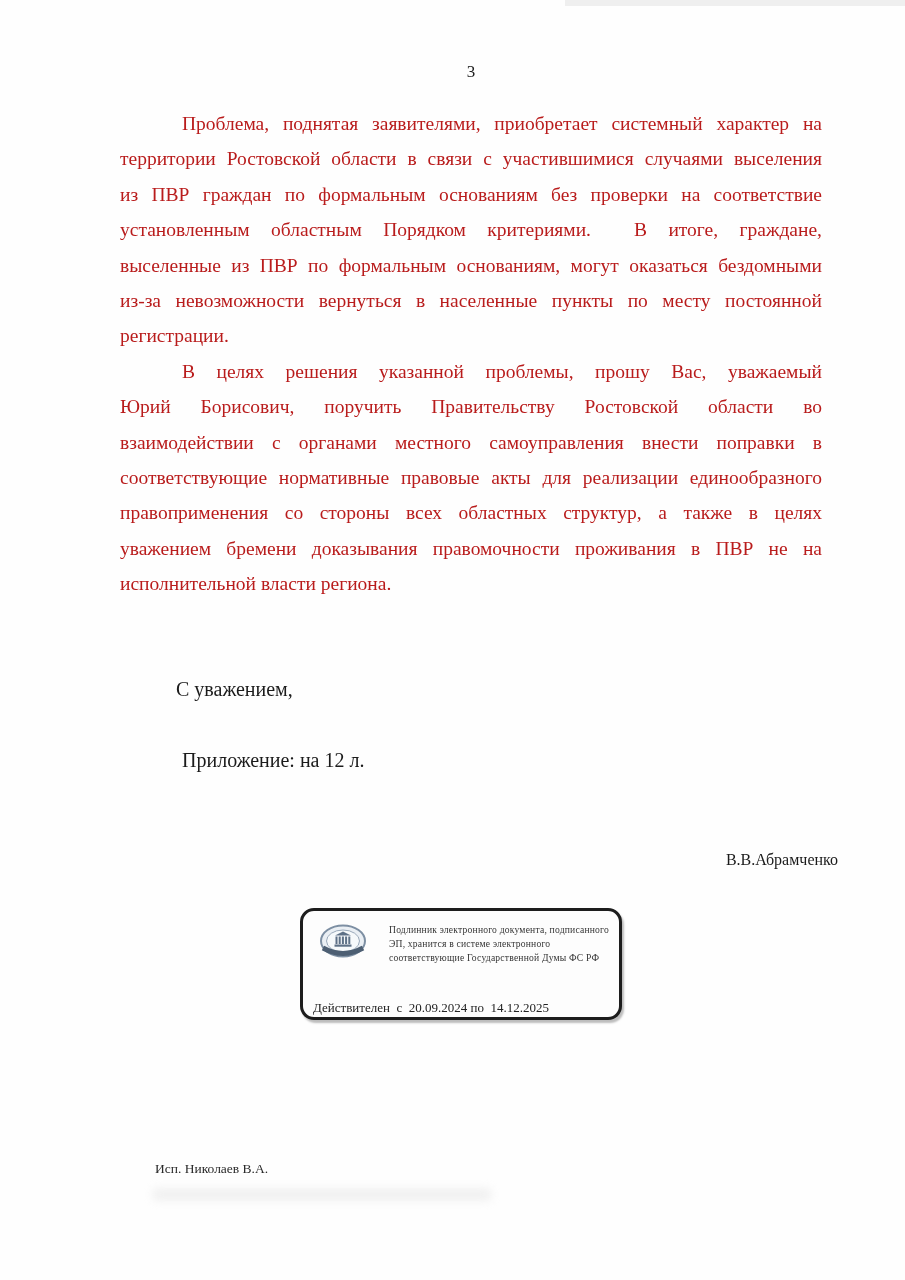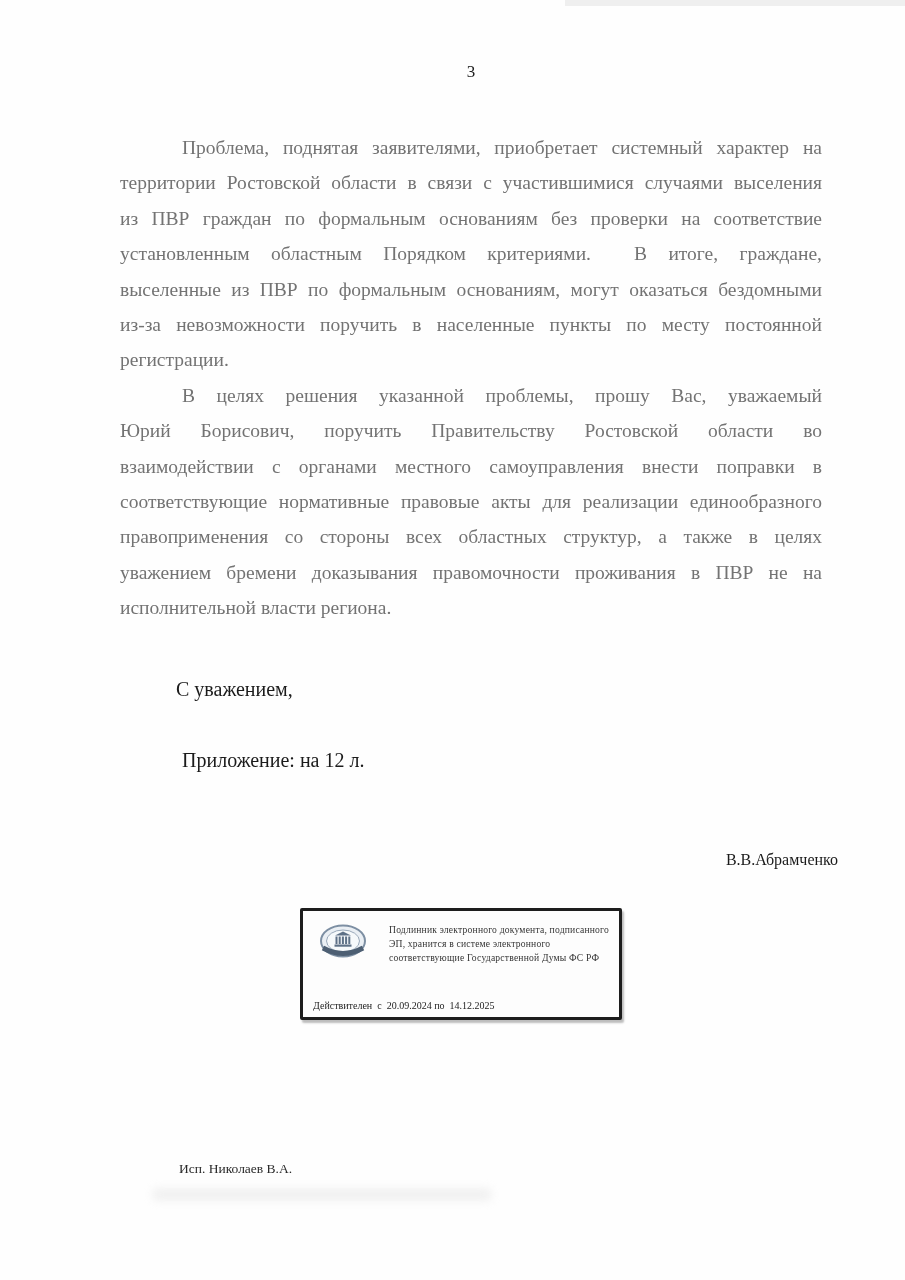--- a/index.html
+++ b/index.html
@@ -30,22 +30,21 @@
     text-align: center;
     font-size: 17px;
     color: #222;
   }
   .text-block {
     position: absolute;
     top: 106px;
     left: 120px;
     width: 702px;
     font-size: 19.5px;
-    color: #737373;
-    margin-top: 24px;
+    color: #b91c1c;
   }
   .p-line {
     line-height: 35.4px;
     height: 35.4px;
     text-align: justify;
     text-align-last: justify;
     white-space: pre-wrap;
     overflow: hidden;
   }
   .p-line.indent { text-indent: 62px; }
@@ -68,21 +67,21 @@
     right: 67px;
     font-size: 16px;
   }
   .stamp {
     position: absolute;
     left: 300px;
     top: 908px;
     width: 316px;
     height: 106px;
     border: 3px solid #1d1d1d;
-    border-radius: 2px;
+    border-radius: 14px;
     background: #fdfdfd;
     box-shadow: 2px 3px 2px rgba(110,110,110,0.45);
   }
   .stamp-logo {
     position: absolute;
     left: 16px;
     top: 11px;
     width: 48px;
     height: 42px;
   }
@@ -102,31 +101,30 @@
     top: 70px;
     font-size: 13px;
     color: #232323;
     white-space: pre;
   }
   .stamp-owner .owner-name { font-weight: bold; }
   .stamp-validity {
     position: absolute;
     left: 10px;
     top: 89px;
-    font-size: 10px;
+    font-size: 13px;
     color: #232323;
     white-space: pre;
   }
   .executor {
     position: absolute;
     left: 155px;
     top: 1161px;
     font-size: 13.5px;
     color: #2a2a2a;
-    margin-left: 24px;
   }
   .smudge {
     position: absolute;
     left: 152px;
     top: 1188px;
     width: 340px;
     height: 13px;
     background: #d9d9d9;
     opacity: 0.35;
     filter: blur(4px);
@@ -141,21 +139,21 @@
   <div class="scan-edge-top"></div>
 
   <div class="page-number">3</div>
 
   <div class="text-block">
     <div class="p-line indent">Проблема, поднятая заявителями, приобретает системный характер на</div>
     <div class="p-line">территории Ростовской области в связи с участившимися случаями выселения</div>
     <div class="p-line">из ПВР граждан по формальным основаниям без проверки на соответствие</div>
     <div class="p-line">установленным областным Порядком критериями.  В итоге, граждане,</div>
     <div class="p-line">выселенные из ПВР по формальным основаниям, могут оказаться бездомными</div>
-    <div class="p-line">из-за невозможности поручить в населенные пункты по месту постоянной</div>
+    <div class="p-line">из-за невозможности вернуться в населенные пункты по месту постоянной</div>
     <div class="p-line last">регистрации.</div>
     <div class="p-line indent">В целях решения указанной проблемы, прошу Вас, уважаемый</div>
     <div class="p-line">Юрий Борисович, поручить Правительству Ростовской области во</div>
     <div class="p-line">взаимодействии с органами местного самоуправления внести поправки в</div>
     <div class="p-line">соответствующие нормативные правовые акты для реализации единообразного</div>
     <div class="p-line">правоприменения со стороны всех областных структур, а также в целях</div>
     <div class="p-line">уважением бремени доказывания правомочности проживания в ПВР не на</div>
     <div class="p-line last">исполнительной власти региона.</div>
   </div>
 

